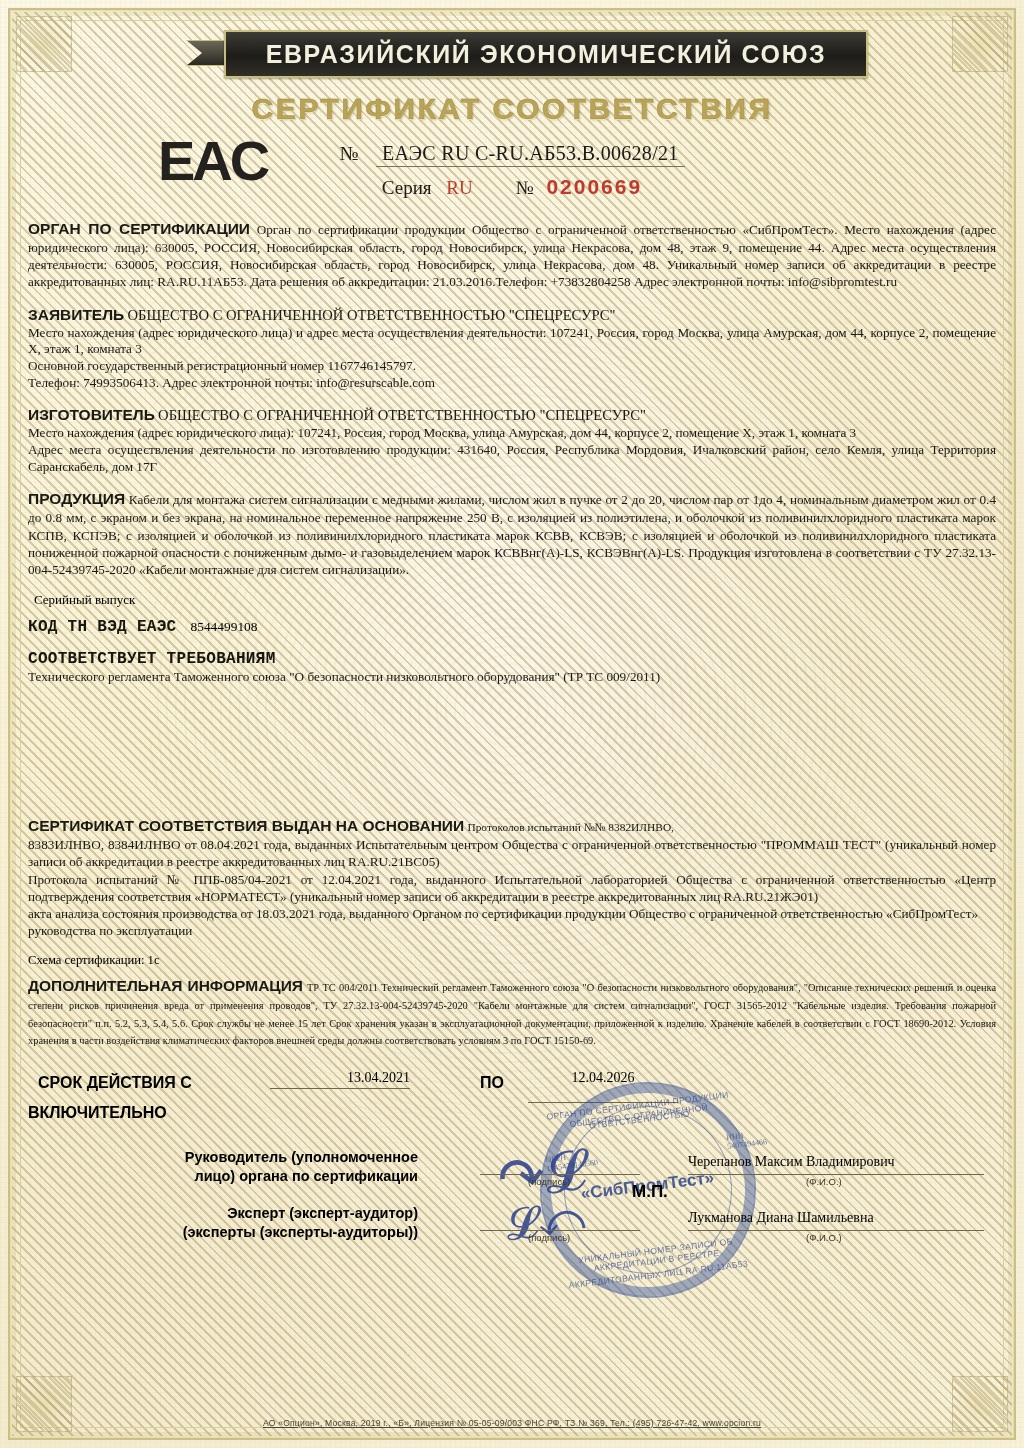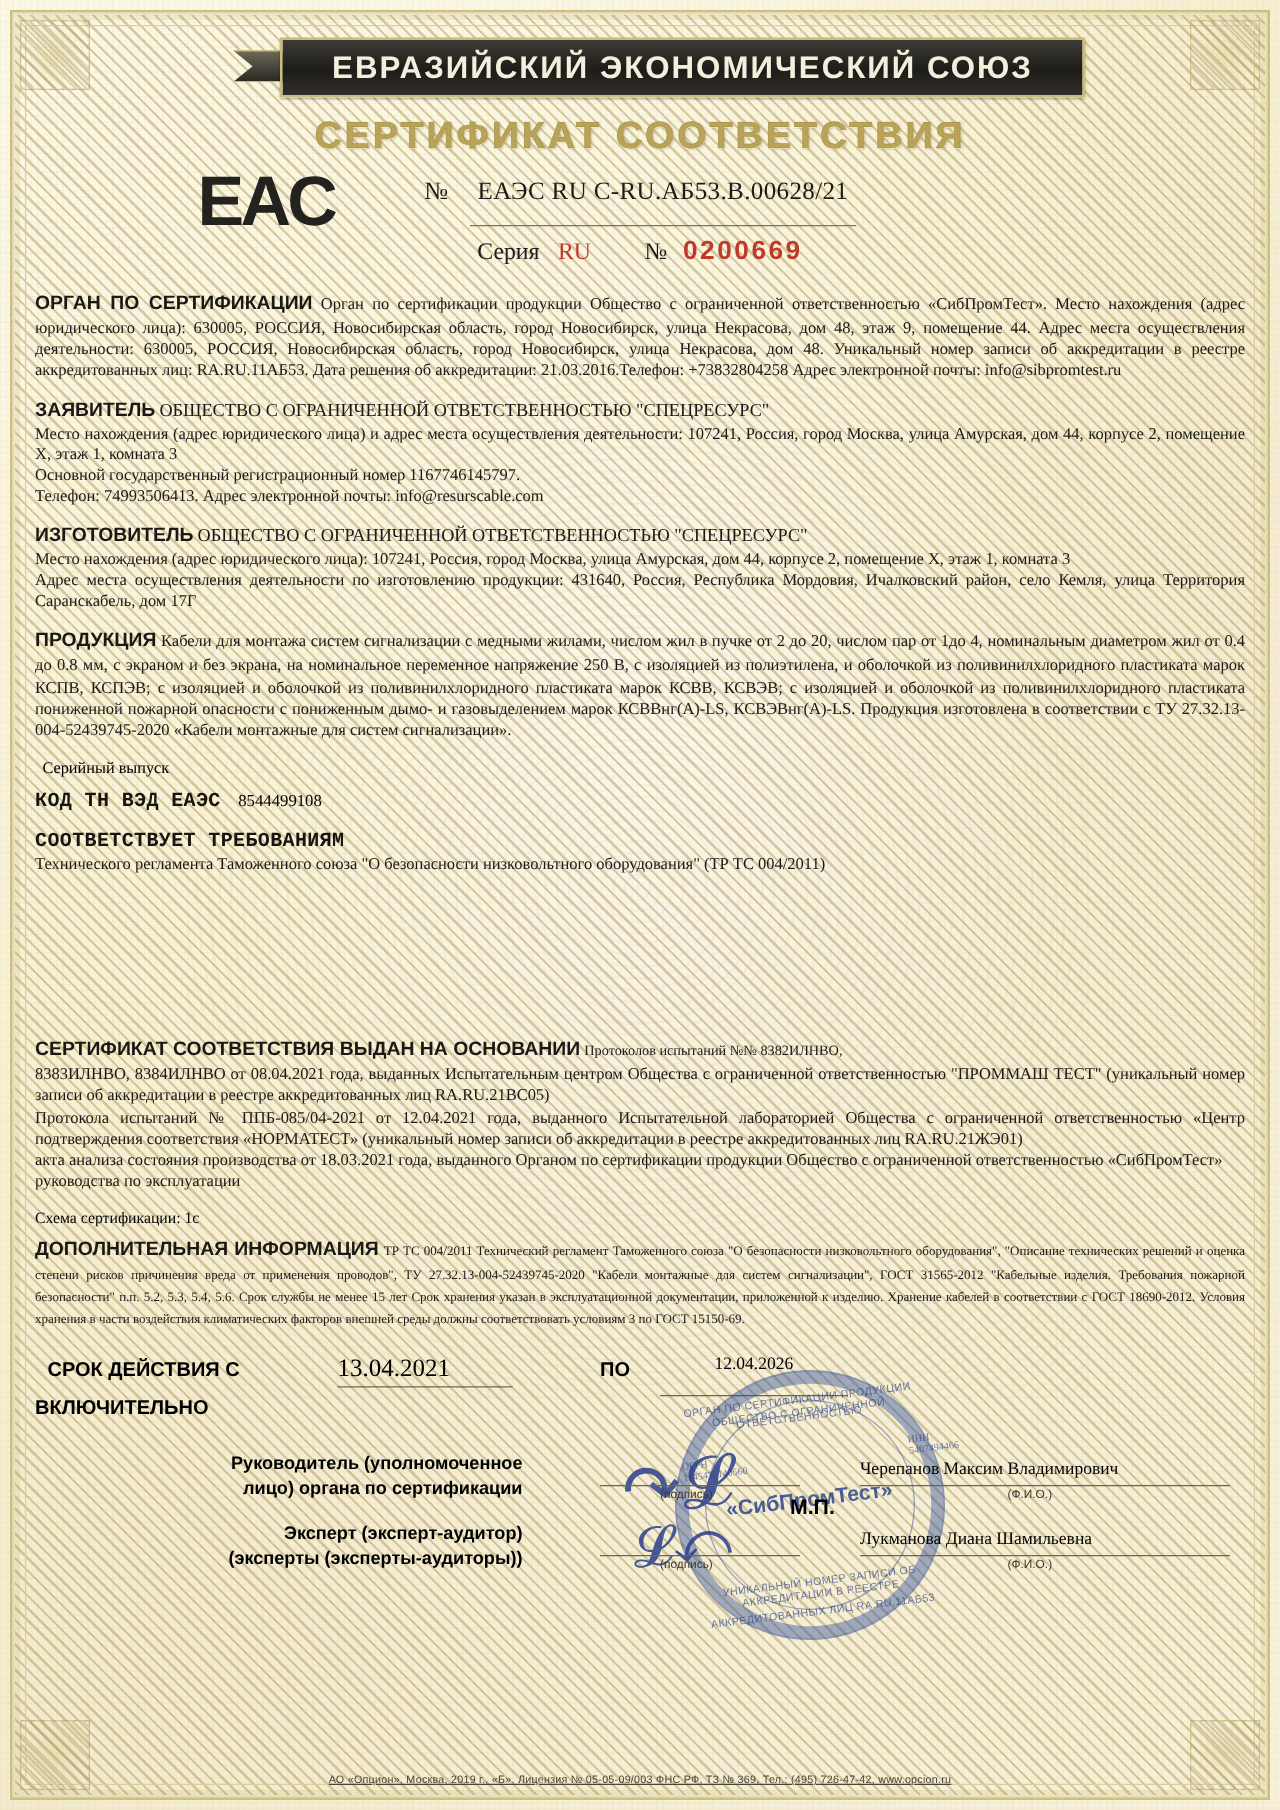--- a/index.html
+++ b/index.html
@@ -85,21 +85,21 @@
     font-family:"Liberation Sans", sans-serif;
     font-size:56px; font-weight:bold; letter-spacing:-3px;
     color:#23221e;
   }
 
   .num-line {
     text-align:center; font-size:20px; margin-top:16px; color:#1c1b17;
     letter-spacing:0.3px;
   }
   .num-line .underline {
-    display:inline-block; border-bottom:1px solid #7d7458; padding:0 6px 15px 6px;margin-left:12px;
+    display:inline-block; border-bottom:1px solid #7d7458; padding:0 6px 1px 6px;margin-left:12px;
   }
   .series-line {
     text-align:center; margin-top:8px; font-size:19px; color:#1c1b17;
   }
   .series-line .ru {
     color:#c0392b; font-weight:normal; padding:0 4px;
   }
   .series-line .serial {
     color:#c0392b; font-weight:bold; letter-spacing:2px; font-size:21px;
     font-family:"Liberation Sans", sans-serif;
@@ -131,22 +131,22 @@
   .serial-release { font-size:13px; margin-left:6px; }
 
   .valid-row {
     position:relative; margin-top:18px; height:34px;
   }
   .valid-row .lbl1 {
     position:absolute; left:10px; top:8px;
     font-family:"Liberation Sans", sans-serif; font-weight:bold; font-size:16px;
   }
   .valid-row .date1 {
-    position:absolute; left:242px; top:4px; width:140px; text-align:left;
-    font-size:20px; border-bottom:1px solid #6e664d; padding-bottom:2px;
+    position:absolute; left:242px; top:4px; width:140px; text-align:right;
+    font-size:14px; border-bottom:1px solid #6e664d; padding-bottom:2px;
   }
   .valid-row .po {
     position:absolute; left:452px; top:8px;
     font-family:"Liberation Sans", sans-serif; font-weight:bold; font-size:16px;
   }
   .valid-row .date2 {
     position:absolute; left:500px; top:4px; width:150px; text-align:center;
     font-size:14px; border-bottom:1px solid #6e664d; padding-bottom:16px;
   }
   .incl {
@@ -304,21 +304,21 @@
 
     <div class="serial-release mt14">Серийный выпуск</div>
 
     <div class="tnved mt10">
       <span class="section-head">КОД ТН ВЭД ЕАЭС</span>
       <span class="code">8544499108</span>
     </div>
 
     <div class="block mt14">
       <div class="section-head">СООТВЕТСТВУЕТ ТРЕБОВАНИЯМ</div>
-      <p class="body mt4 smalltext">Технического регламента Таможенного союза "О безопасности низковольтного оборудования" (ТР ТС 004/2011)</p>
+      <p class="body mt4 smalltext">Технического регламента Таможенного союза "О безопасности низковольтного оборудования" (ТР ТС 009/2011)</p>
     </div>
 
     <div style="height:118px;"></div>
 
     <div class="block">
       <p class="body">
         <span class="hdr-inline">СЕРТИФИКАТ СООТВЕТСТВИЯ  ВЫДАН НА ОСНОВАНИИ</span>
         <span class="mini">Протоколов испытаний №№ 8382ИЛНВО,</span>
       </p>
       <p class="body mini" style="white-space:pre-line;">8383ИЛНВО, 8384ИЛНВО от 08.04.2021 года, выданных Испытательным центром Общества с ограниченной ответственностью "ПРОММАШ ТЕСТ" (уникальный номер записи об аккредитации в реестре аккредитованных лиц RA.RU.21ВС05)

